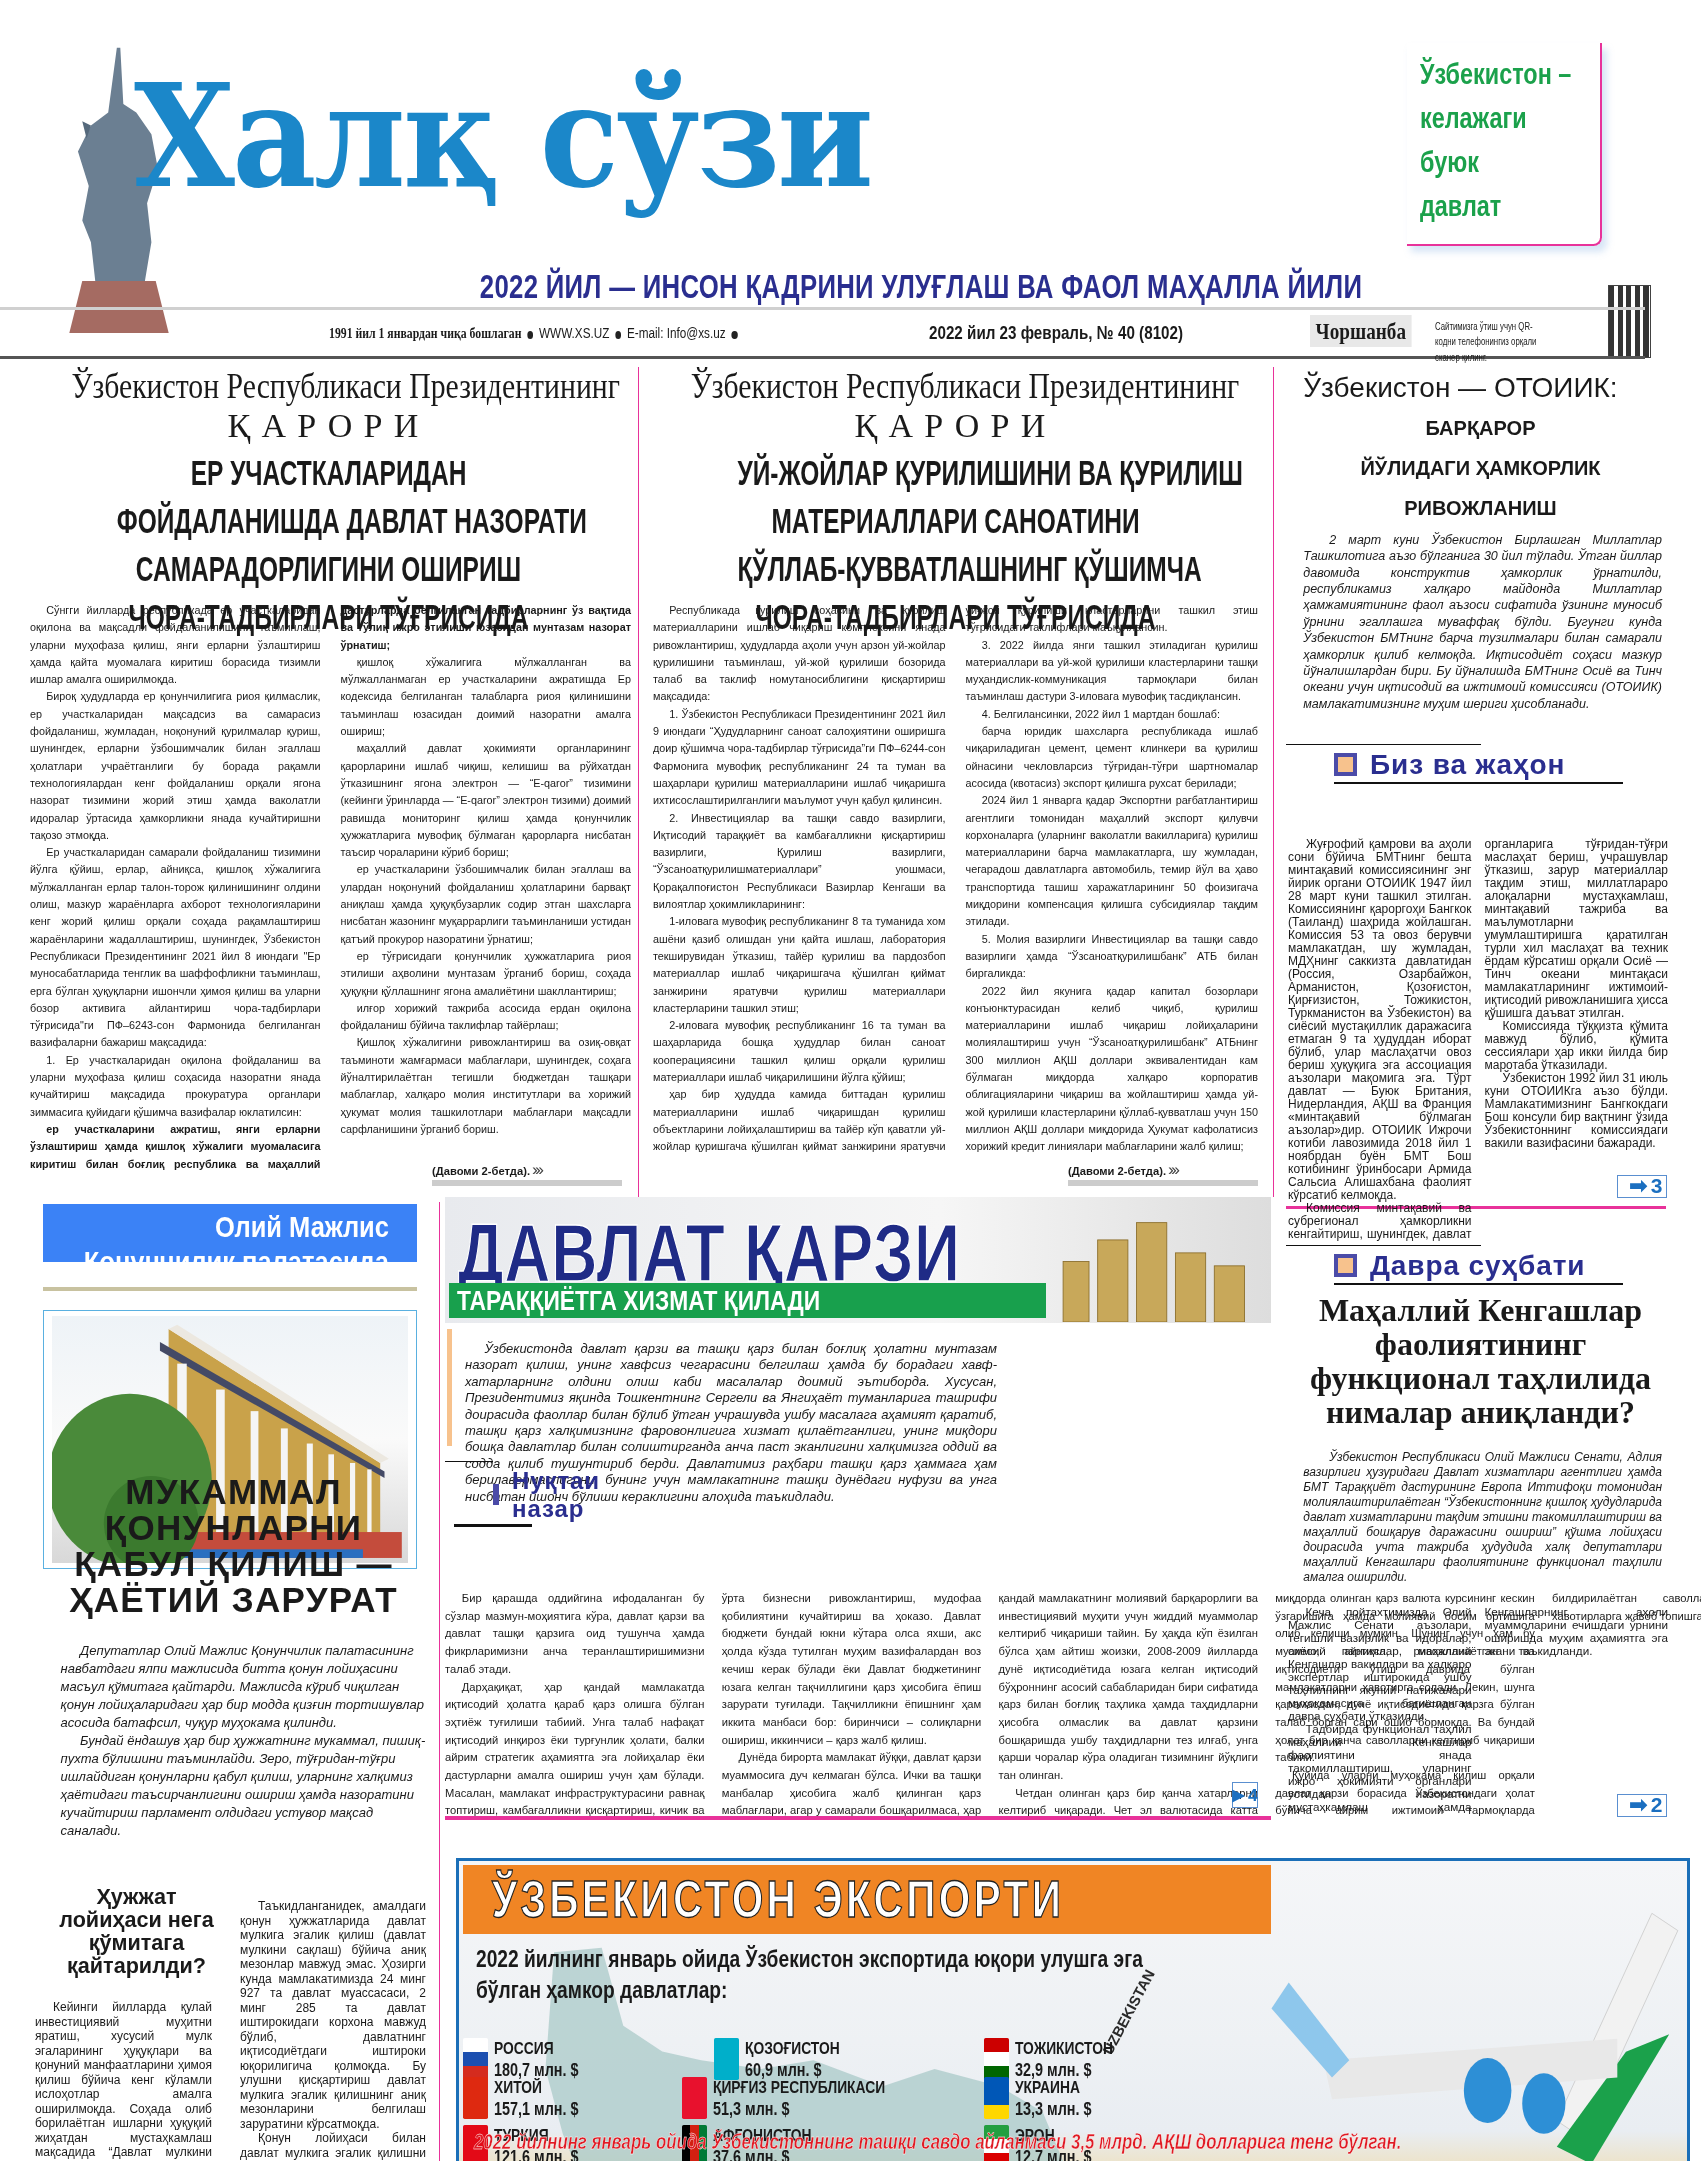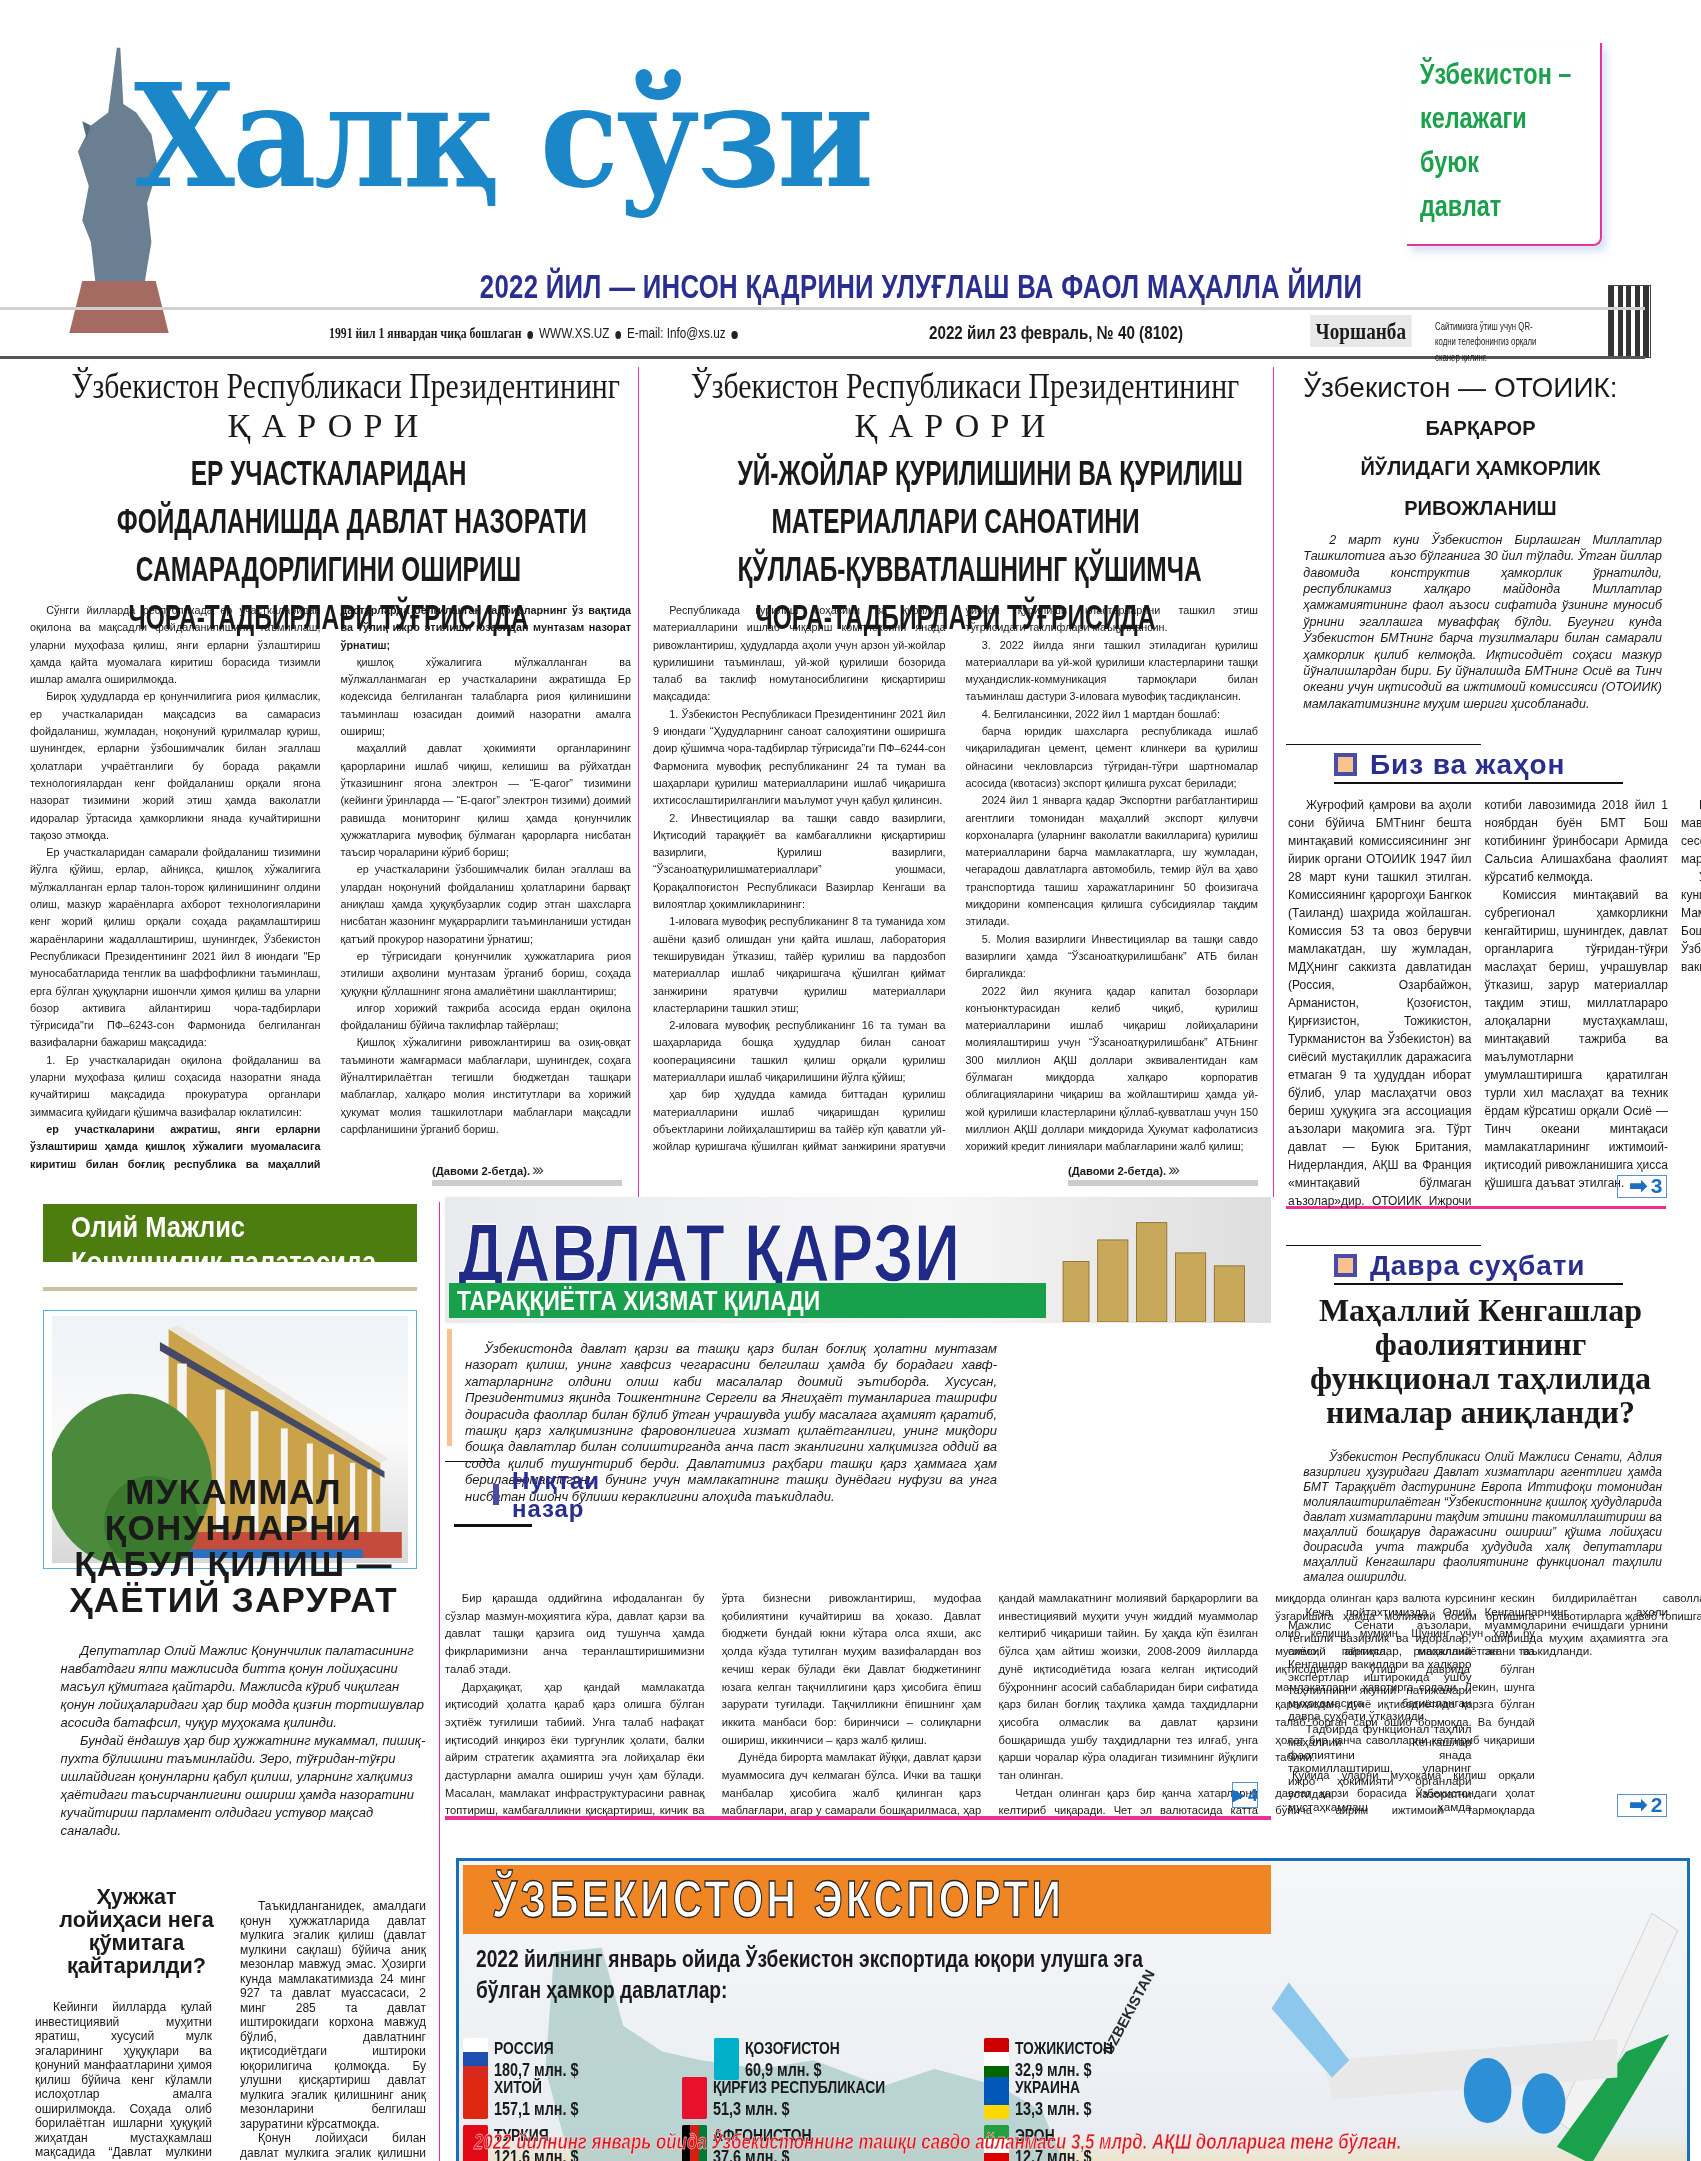--- a/index.html
+++ b/index.html
@@ -41,21 +41,21 @@
   .cont-bar { background: #ccc; height: 6px; }
 
   
   .kicker { display:flex; align-items:center; gap: 13px; border-bottom: 2.6px solid #111; padding-bottom: 1.7px; margin-left: 48px; }
   .kicker-sq { width: 23px; height: 23px; background: #f7c28d; border: 4.3px solid #4b4ba8; }
   .kicker-label { font-weight: bold; font-size: 28px; color: #2a2e8f; letter-spacing: 0.9px; }
   .page-ref { width: 50px; height: 22.5px; border: 0.9px solid #5a8fd0; display:flex; align-items:center; justify-content:flex-end; gap: 3.5px; padding-right: 3.5px; color:#1b6fc0; font-weight:bold; font-size: 21px; }
   .page-ref .arr { color:#1b6fc0; font-size: 21.6px; line-height: 1; }
 
   
-  #om-banner { left: 43px; top: 1204px; width: 374px; height: 58px; background: #4d7c0f; color: #fff; font-weight: bold; font-size: 30px; line-height: 35px; text-align: left; padding-top: 5.2px; }
+  #om-banner { left: 43px; top: 1204px; width: 374px; height: 58px; background: #3b82f6; color: #fff; font-weight: bold; font-size: 30px; line-height: 35px; text-align: right; padding-top: 5.2px; }
   #om-banner div { transform: scaleX(0.85); transform-origin: center; white-space: nowrap; }
   #om-underline { left: 43px; top: 1287px; width: 374px; height: 4.3px; background: #c8c2a0; }
   #om-photo { left: 43px; top: 1310px; width: 374px; height: 259px; border: 0.9px solid #5ab0e0; padding: 5.2px 7.8px; }
   #om-photo .sky { width: 100%; height: 100%; background: linear-gradient(#eef3f7, #fafafa 50%, #d8d8d8); position: relative; overflow: hidden; }
 
   
   #dk-banner { left: 445px; top: 1197px; width: 826px; height: 126px; background: linear-gradient(90deg,#e8eaee,#f6f6f6 60%,#ddd); overflow:hidden; }
   #dk-title { position:absolute; left: 13px; top: 8.6px; font-weight: bold; font-size: 82px; color: #1f2b86; letter-spacing: 0.9px; transform: scaleX(0.78); transform-origin: left top; white-space: nowrap; -webkit-text-stroke: 1.3px #fff; }
   #dk-sub { position:absolute; left: 3.5px; top: 86px; width: 597px; height: 35px; background: #18a04d; color:#fff; font-weight: bold; font-size: 28.5px; line-height: 35px; padding-left: 8.6px; white-space: nowrap; }
   #dk-sub span { display:inline-block; transform: scaleX(0.8); transform-origin: left center; }
@@ -173,21 +173,21 @@
   </div>
   <p class="body-text" style="font-style:italic;font-size:12.5px;line-height:16.4px;padding:0 13px 0 17.3px;margin-top:3.5px"><span style="padding-left:26px">2 март куни Ўзбекистон Бирлашган Миллатлар Ташкилотига аъзо бўлганига 30 йил тўлади. Ўтган йиллар давомида конструктив ҳамкорлик ўрнатилди, республикамиз халқаро майдонда Миллатлар ҳамжамиятининг фаол аъзоси сифатида ўзининг муносиб ўрнини эгаллашга муваффақ бўлди. Бугунги кунда Ўзбекистон БМТнинг барча тузилмалари билан самарали ҳамкорлик қилиб келмоқда. Иқтисодиёт соҳаси мазкур йўналишлардан бири. Бу йўналишда БМТнинг Осиё ва Тинч океани учун иқтисодий ва ижтимоий комиссияси (ОТОИИК) мамлакатимизнинг муҳим шериги ҳисобланади.</span></p>
 </section>
 <div class="abs" style="left:1286px;top:744px;width:337px">
   <div style="width:195px;height:1.3px;background:#111;margin-bottom:3.5px"></div>
   <div class="kicker" style="border-bottom:2.6px solid #111">
     <div class="kicker-sq"></div>
     <div class="kicker-label">Биз ва жаҳон</div>
   </div>
 </div>
-<div class="abs body-text colwrap colwrap2" style="left:1288px;top:782px;width:380px;height:415px;font-size:12px;line-height:18px;column-gap:13px">
+<div class="abs body-text colwrap colwrap2" style="left:1288px;top:824px;width:380px;height:415px;font-size:12px;line-height:13px;column-gap:13px">
   <p>Жуғрофий қамрови ва аҳоли сони бўйича БМТнинг бешта минтақавий комиссиясининг энг йирик органи ОТОИИК 1947 йил 28 март куни ташкил этилган. Комиссиянинг қароргоҳи Бангкок (Таиланд) шаҳрида жойлашган. Комиссия 53 та овоз берувчи мамлакатдан, шу жумладан, МДҲнинг саккизта давлатидан (Россия, Озарбайжон, Арманистон, Қозоғистон, Қирғизистон, Тожикистон, Туркманистон ва Ўзбекистон) ва сиёсий мустақиллик даражасига етмаган 9 та ҳудуддан иборат бўлиб, улар маслаҳатчи овоз бериш ҳуқуқига эга ассоциация аъзолари мақомига эга. Тўрт давлат — Буюк Британия, Нидерландия, АҚШ ва Франция «минтақавий бўлмаган аъзолар»дир. ОТОИИК Ижрочи котиби лавозимида 2018 йил 1 ноябрдан буён БМТ Бош котибининг ўринбосари Армида Сальсиа Алишахбана фаолият кўрсатиб келмоқда.</p>
   <p>Комиссия минтақавий ва субрегионал ҳамкорликни кенгайтириш, шунингдек, давлат органларига тўғридан-тўғри маслаҳат бериш, учрашувлар ўтказиш, зарур материаллар тақдим этиш, миллатлараро алоқаларни мустаҳкамлаш, минтақавий тажриба ва маълумотларни умумлаштиришга қаратилган турли хил маслаҳат ва техник ёрдам кўрсатиш орқали Осиё — Тинч океани минтақаси мамлакатларининг ижтимоий-иқтисодий ривожланишига ҳисса қўшишга даъват этилган.</p>
   <p>Комиссияда тўққизта қўмита мавжуд бўлиб, қўмита сессиялари ҳар икки йилда бир маротаба ўтказилади.</p>
   <p>Ўзбекистон 1992 йил 31 июль куни ОТОИИКга аъзо бўлди. Мамлакатимизнинг Бангкокдаги Бош консули бир вақтнинг ўзида Ўзбекистоннинг комиссиядаги вакили вазифасини бажаради.</p>
 </div>
 <div class="abs page-ref" style="left:1617px;top:1175px">
   <span class="arr">➡</span>
     <span>3</span>
 </div>
 

